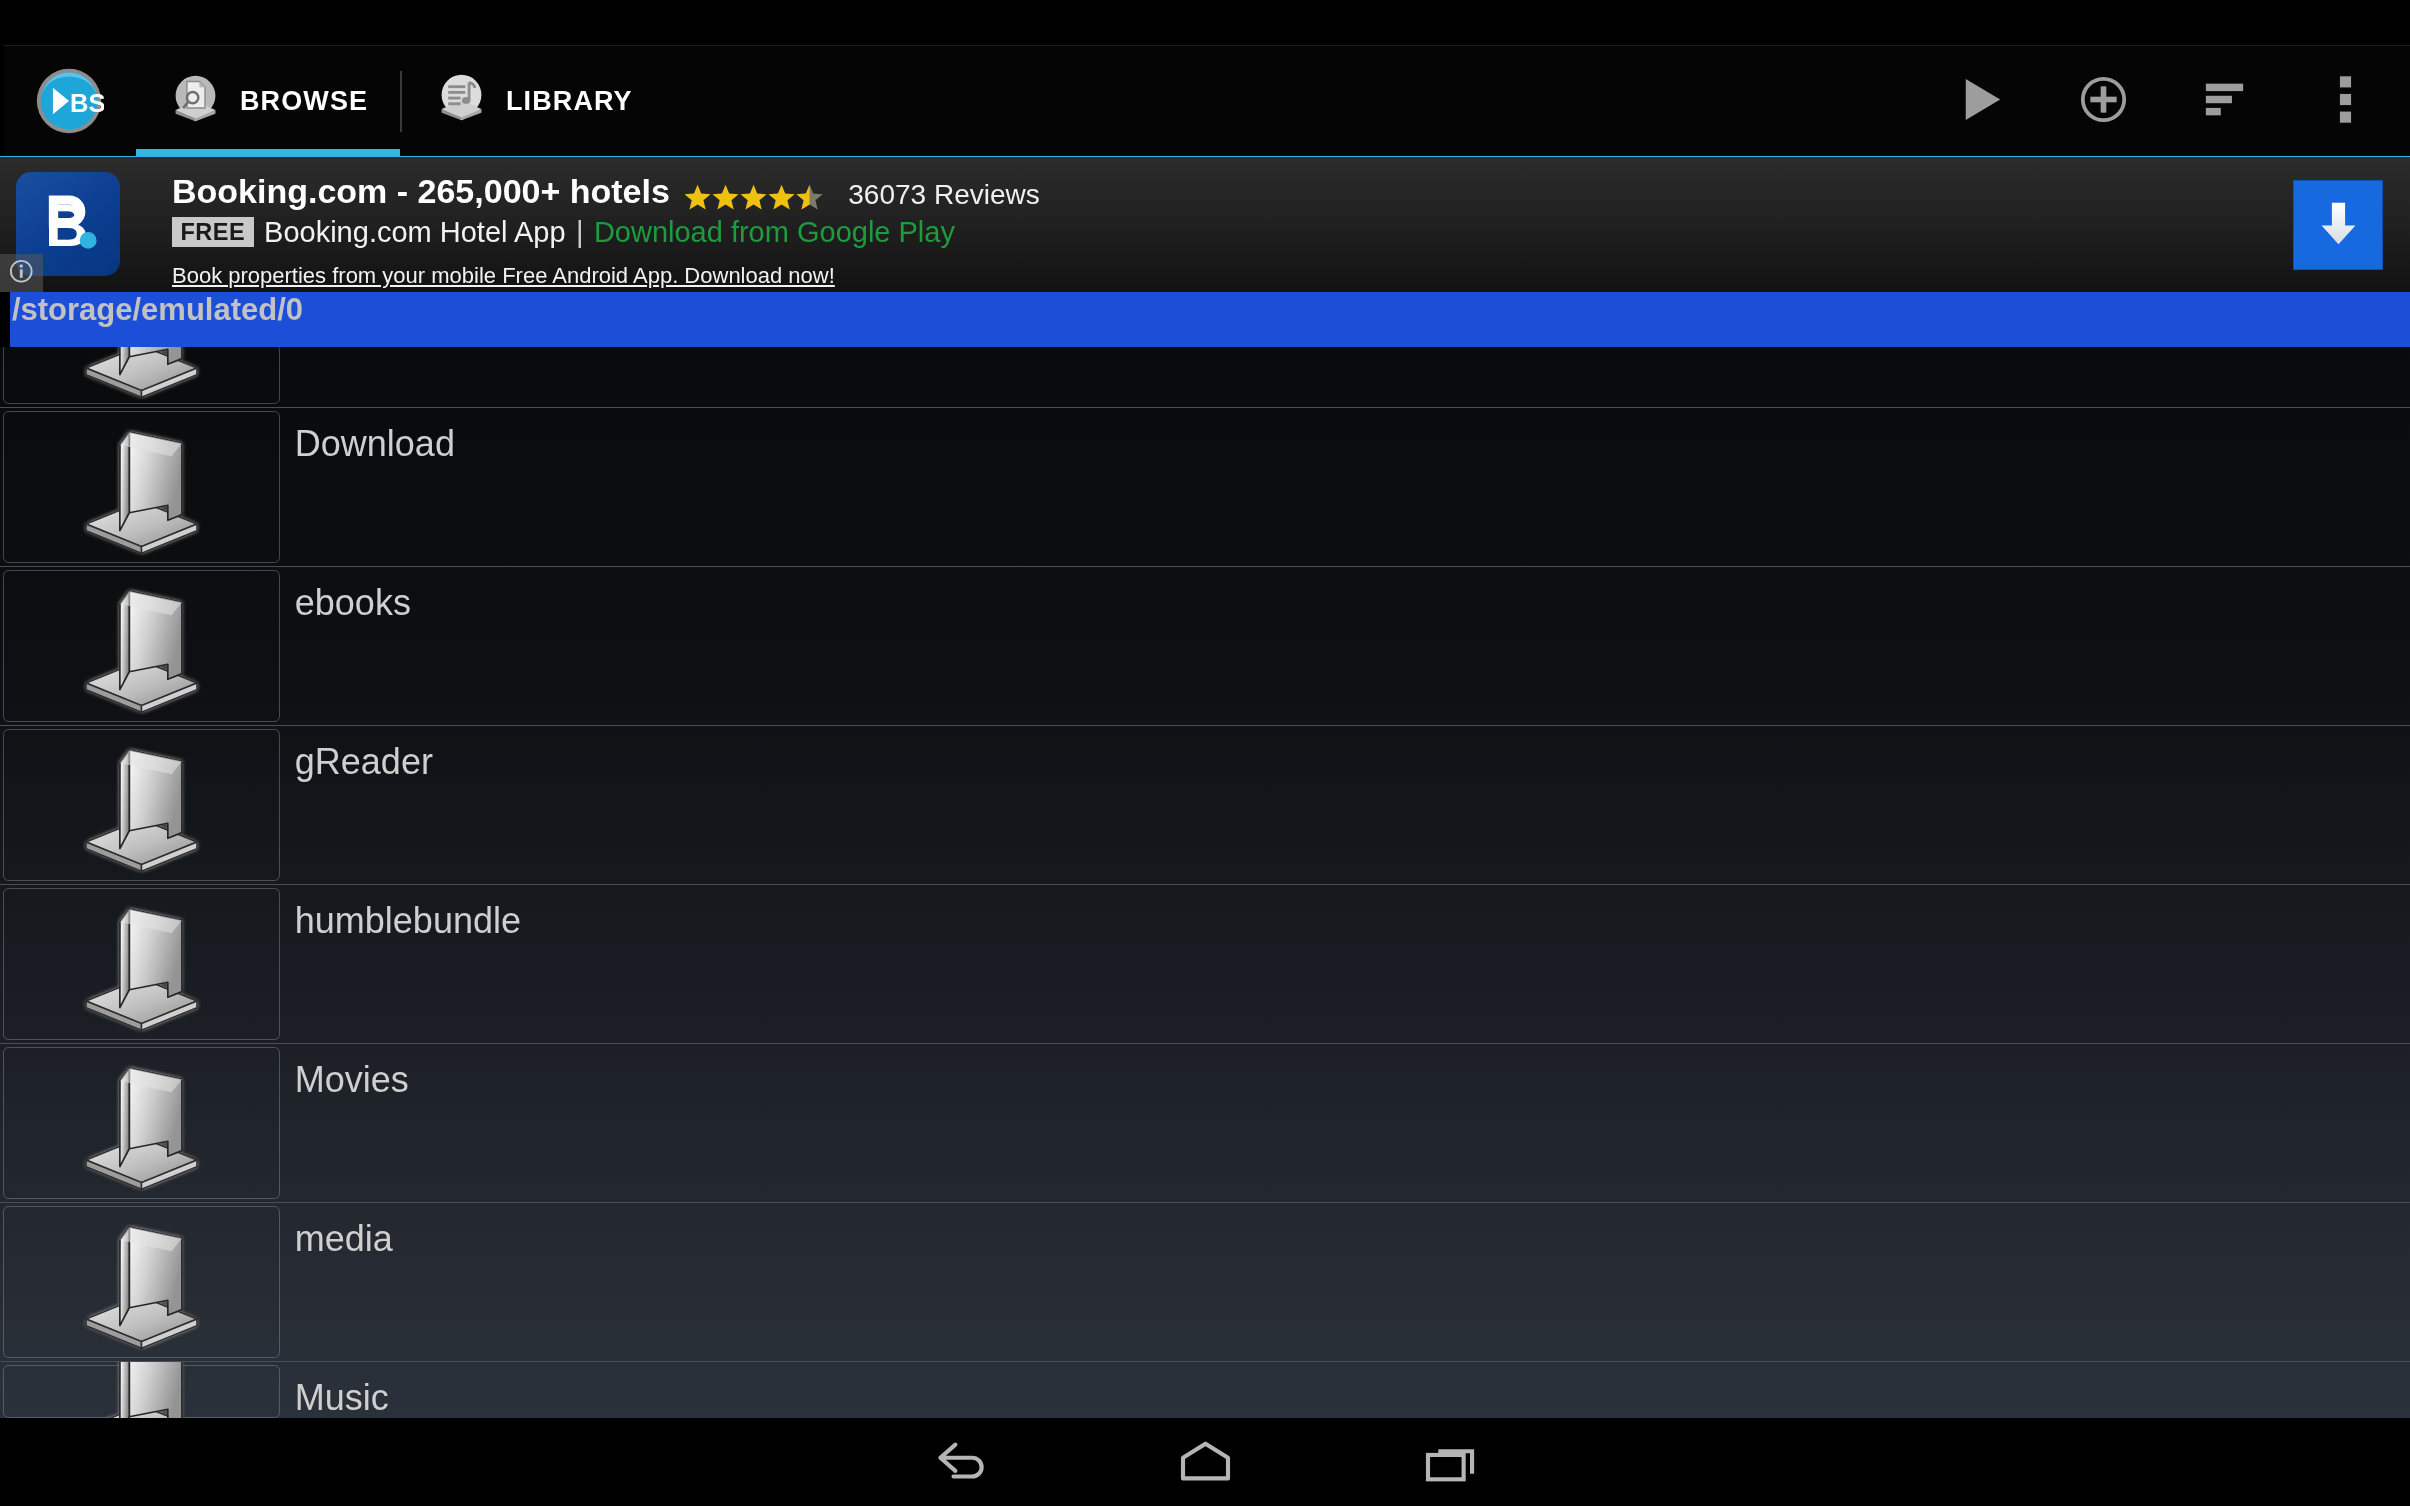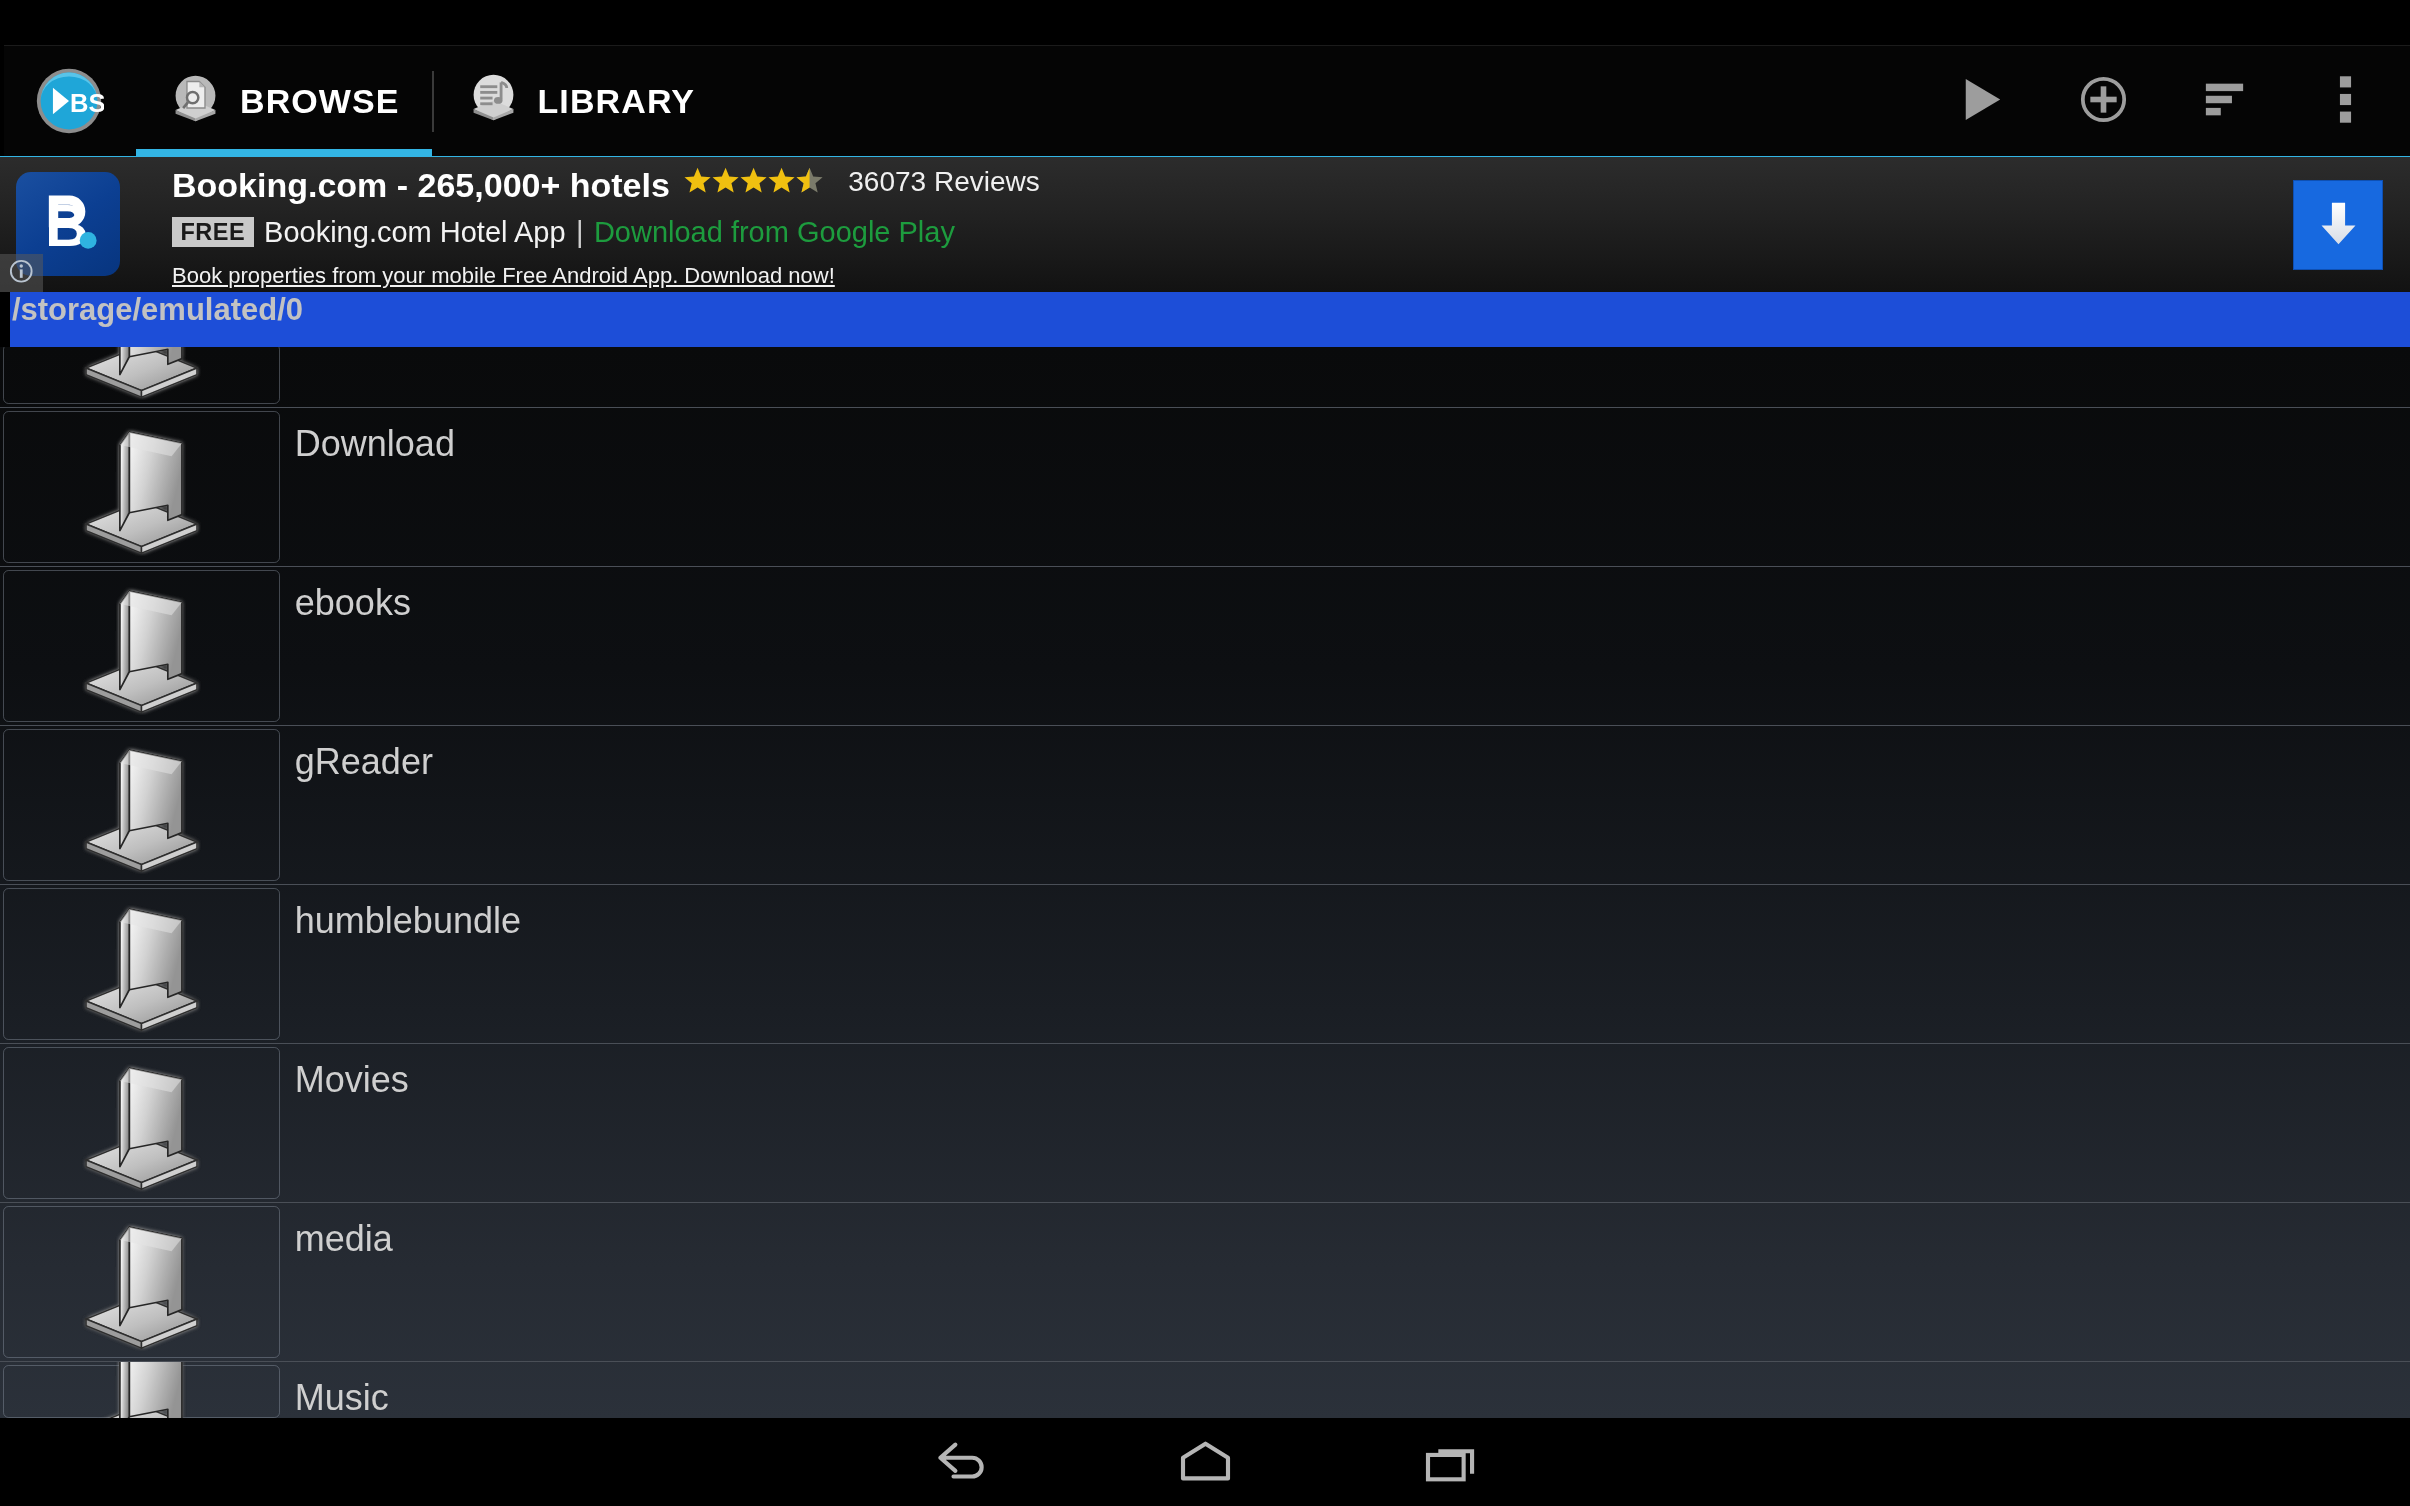--- a/index.html
+++ b/index.html
@@ -23,21 +23,21 @@
   
   .actionbar {
     position:absolute; left:4px; top:45px; width:2411px; height:111px;
     background:#050505;
     border-top:0.9px solid #1b1b1b;
     display:flex; align-items:center;
   }
   .app-logo { margin-left:30px; width:70px; height:70px; flex:0 0 auto; }
   .tabs { display:flex; align-items:stretch; height:100%; margin-left:32px; }
   .tab { display:flex; align-items:center; gap:17px; padding:0 32px; height:100%; position:relative; cursor:pointer; }
-  .tab .tlabel { color:#ffffff; font-size:34px; font-weight:bold; letter-spacing:1.1px; }
+  .tab .tlabel { color:#ffffff; font-size:27px; font-weight:bold; letter-spacing:1.1px; }
   .tab.active::after {
     content:""; position:absolute; left:0; right:0; bottom:0; height:7.5px; background:#33b5e5;
   }
   .tabdiv { width:1.9px; background:#3a3a3a; margin:24.5px 0; }
   .ab-icons { margin-left:auto; display:flex; align-items:center; gap:0; padding-right:9.4px; }
   .ab-btn { width:121px; height:111px; display:flex; align-items:center; justify-content:center; cursor:pointer; }
 
   
   .ad {
     position:absolute; left:0; top:156px; width:2411px; height:136px;
@@ -45,21 +45,21 @@
     border-top:1.9px solid #33b5e5;
     overflow:hidden;
   }
   .ad-icon {
     position:absolute; left:16px; top:15px; width:104px; height:104px;
     border-radius:15px;
     background:linear-gradient(145deg,#1a4fa0 0%,#0c3f92 50%,#07357f 100%);
     display:flex; align-items:center; justify-content:center;
   }
   .ad-body { position:absolute; left:172px; top:8.5px; right:151px; }
-  .ad-line1 { display:flex; align-items:flex-start; gap:13px; height:45px; }
+  .ad-line1 { display:flex; align-items:flex-end; gap:13px; height:45px; }
   .ad-title { color:#fff; font-size:34px; font-weight:bold; white-space:nowrap; }
   .stars { display:flex; align-items:center; gap:0.9px; }
   .ad-reviews { color:#f0f0f0; font-size:28px; margin-left:9.4px; white-space:nowrap; }
   .ad-line2 { display:flex; align-items:center; gap:10.4px; height:43px; }
   .free-badge {
     background:#c9c9c9; color:#1a1a1a; font-size:23.5px; font-weight:bold;
     padding:1.9px 8.5px; letter-spacing:0.5px; line-height:1.12;
   }
   .ad-sub { color:#f2f2f2; font-size:29px; white-space:nowrap; }
   .ad-pipe { color:#cfcfcf; font-size:29px; }

